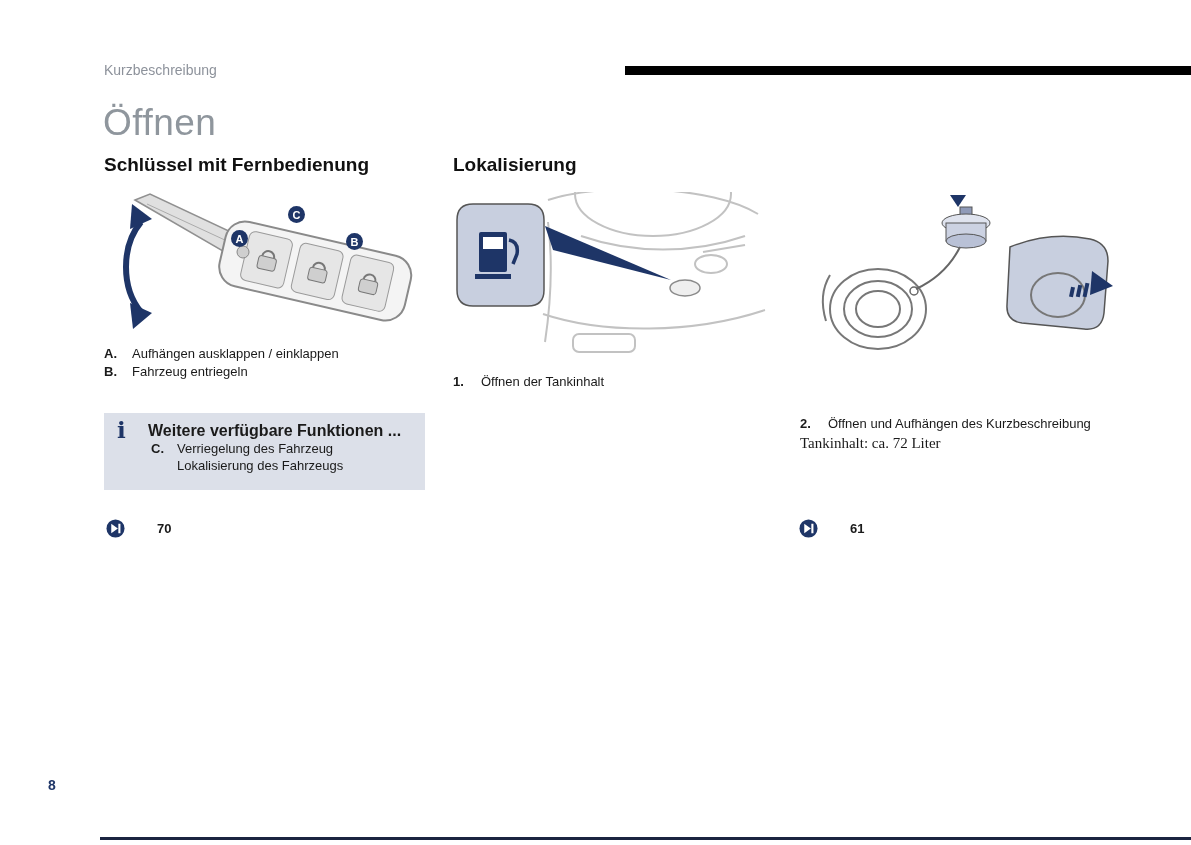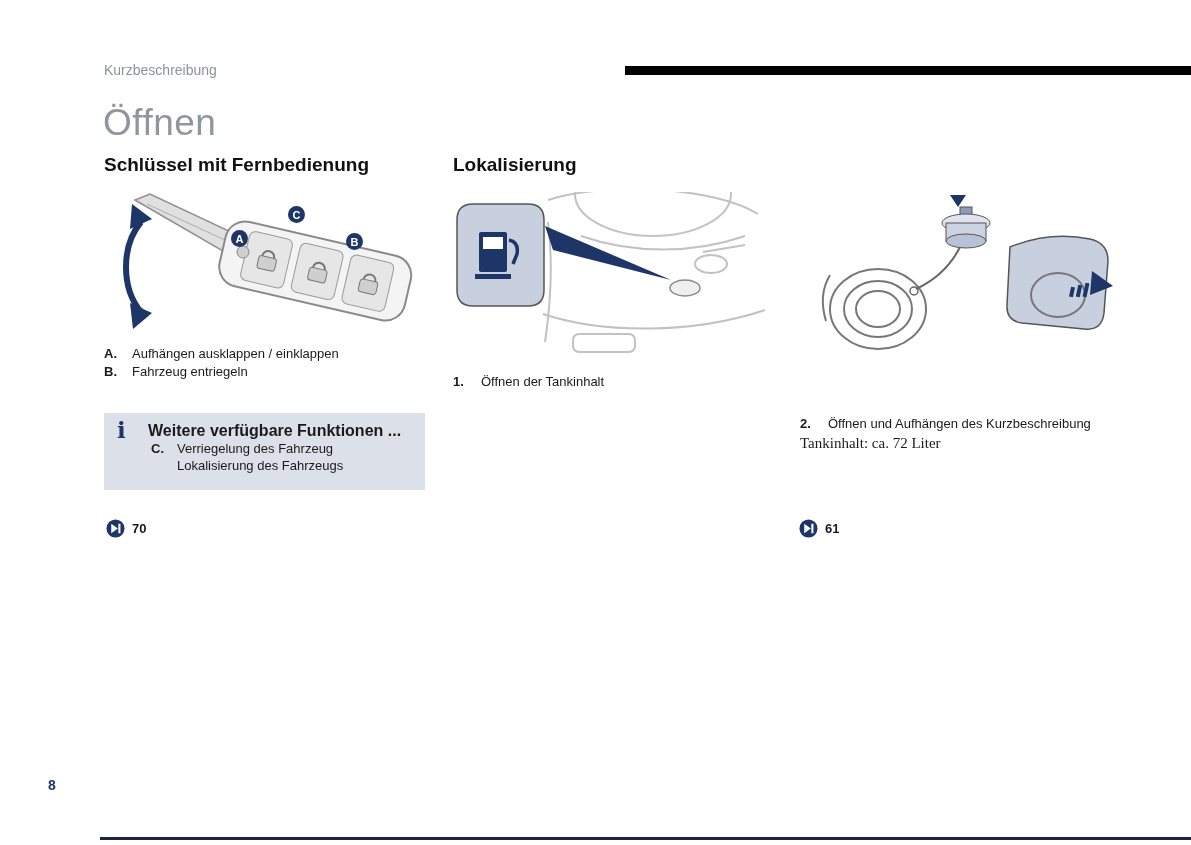--- a/index.html
+++ b/index.html
@@ -37,21 +37,21 @@
   .info-box { left:104px; top:413px; width:321px; height:77px; background:#dce0e9; }
   .info-i { position:absolute; left:13px; top:3px; font-family:"DejaVu Serif", serif;
             font-weight:bold; font-size:23px; color:#1e3567; }
   .info-title { position:absolute; left:44px; top:9px; font-size:16px; font-weight:bold; }
   .info-row1 { position:absolute; left:47px; top:28px; font-size:13px; display:flex; }
   .info-row1 .cap-label { width:26px; }
   .info-row2 { position:absolute; left:73px; top:45px; font-size:13px; }
   .page-ref { display:flex; align-items:center; gap:7px; }
   .ref-70 { left:106px; top:519px; }
   .ref-89 { left:799px; top:519px; }
-  .ref-num { font-size:13px; font-weight:bold; }
+  .ref-num { font-size:13px; font-weight:bold;margin-left:25px; }
   .footer-num { left:48px; top:777px; font-size:14px; font-weight:bold; color:#1e3567; }
   .bottom-rule { left:100px; top:837px; width:1091px; height:3px; background:#1b2440; }
 </style>
 </head>
 <body>
 
 <div class="page">
 
   <span class="abs breadcrumb">Kurzbeschreibung</span>
   <div class="abs header-bar"></div>

